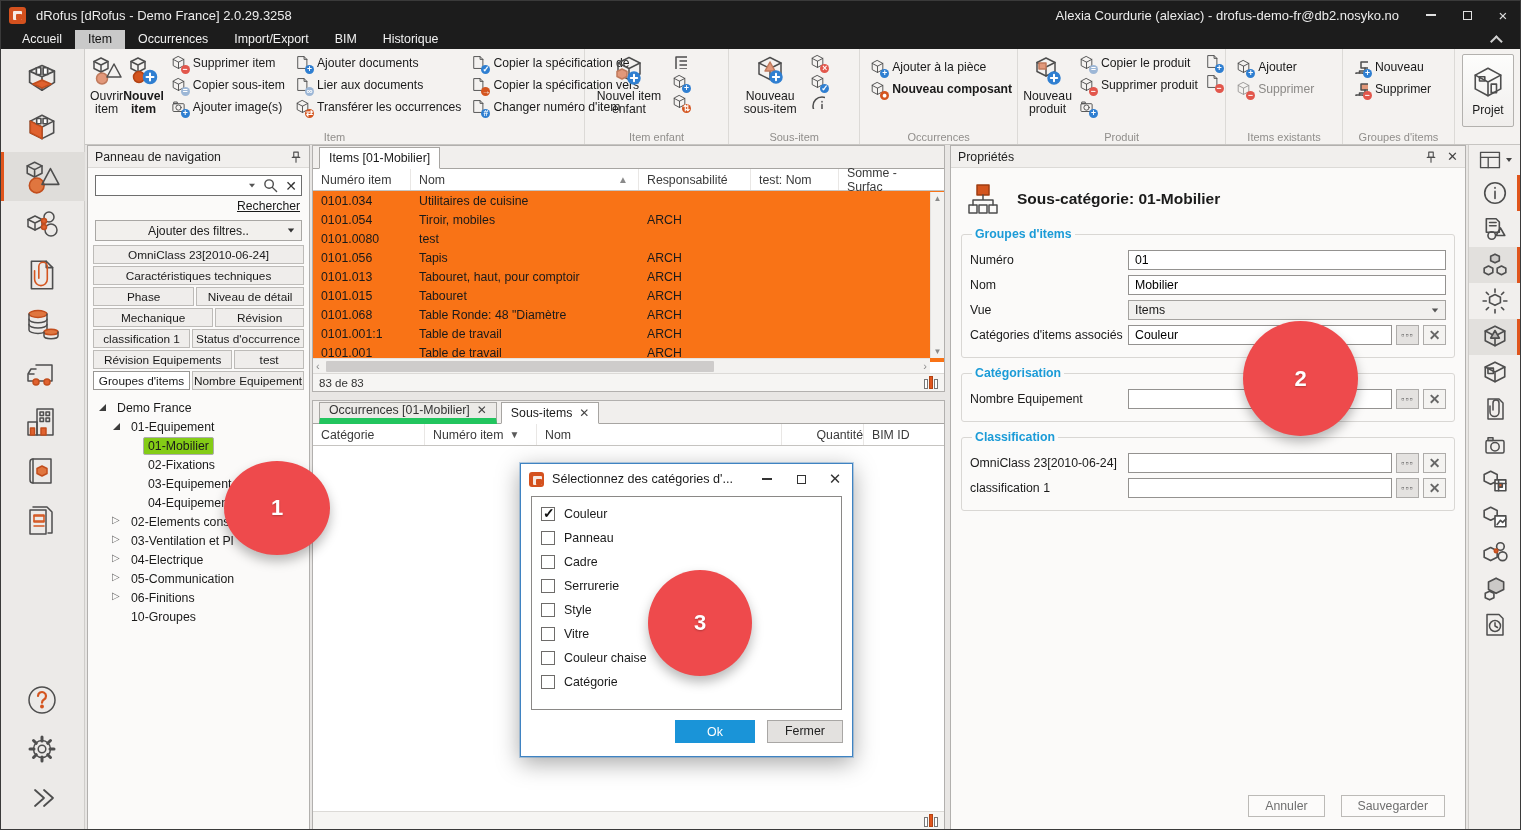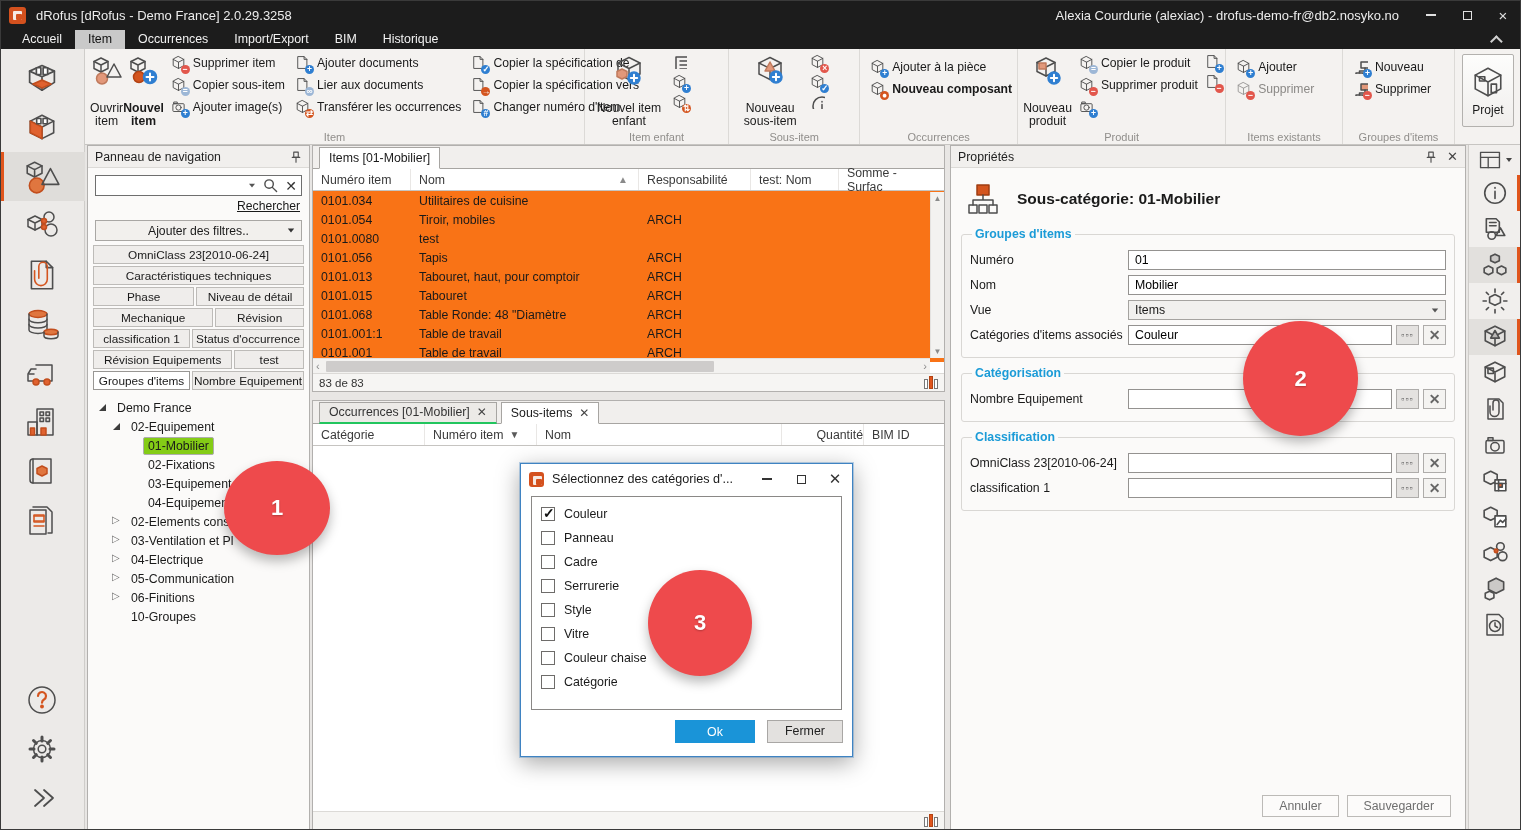--- a/index.html
+++ b/index.html
@@ -26,21 +26,21 @@
   .mtab.first{margin-left:9px}
   .mtab.active{background:#c9c9c9;color:#111}
   .ribbon-collapse{margin-left:auto;margin-right:18px;display:flex;align-items:center}
   .chev-up{width:9px;height:9px;border-left:2px solid #cfcfcf;border-top:2px solid #cfcfcf;transform:rotate(45deg) translateY(3px)}
 
   
   .ribbon{position:absolute;left:85px;top:49px;width:1436px;height:96px;background:#f4f2f0;border-bottom:1px solid #c7c5c2;display:flex}
   .rgroup{position:relative;border-right:1px solid #dcdad7;padding:3px 5px 15px 5px;display:flex;align-items:flex-start}
   .glabel{position:absolute;bottom:1px;left:0;right:0;text-align:center;color:#908e8b;font-size:11px;white-space:nowrap}
   .bigbtn{display:flex;flex-direction:column;align-items:center;width:58px;padding-top:3px}
-  .bigbtn .cap{text-align:center;line-height:13px;margin-top:15px;font-size:12.2px}
+  .bigbtn .cap{text-align:center;line-height:13px;margin-top:3px;font-size:12.2px}
   .bigbtn.bold .cap{font-weight:bold}
   .smallcol{display:flex;flex-direction:column;margin-left:4px}
   .sbtn{display:flex;align-items:center;gap:5px;height:22px;white-space:nowrap;padding:0 3px;font-size:12.2px}
   .sbtn.bold{font-weight:bold}
   .iconcol{display:flex;flex-direction:column;gap:3px;margin-left:4px;padding-top:2px}
   .mi{position:relative;width:17px;height:17px;flex:none;display:inline-block}
   .mi svg{position:absolute;left:0;top:0;width:15px;height:15px}
   .badge{position:absolute;right:-2px;bottom:-2px;width:9px;height:9px;border-radius:50%;color:#fff;font-size:8.5px;line-height:8px;text-align:center;font-weight:bold}
   .b-add{background:#2f7fd1}.b-del{background:#e2574c}.b-org{background:#d4551f}.b-gray{background:#9db7d6}
   .projbtn{width:52px;margin:2px 2px 14px 2px;border:1px solid #b3b1ae;background:linear-gradient(#fdfdfc,#f0eeec);border-radius:2px;display:flex;flex-direction:column;align-items:center;justify-content:center;gap:4px;align-self:stretch}
@@ -75,21 +75,21 @@
   .tree-row[data-depth="2"]{padding-left:40px}
   .tw{width:13px;height:13px;position:relative;flex:none;margin-right:2px}
   .tree-row[data-arrow="exp"] .tw::before{content:"";position:absolute;left:2px;top:3px;border-left:7px solid transparent;border-bottom:7px solid #3c3c3c}
   .tree-row[data-arrow="col"] .tw::before{content:"▷";position:absolute;left:1px;top:-1px;font-size:10px;color:#6f6f6f}
   .tree-row .lbl{padding:1px 4px;border:1px solid transparent}
   .tree-row.sel .lbl{background:#84cc16;border-color:#aeaeae;border-radius:2px}
 
   
   .tabstrip{height:23px;background:#f1efed;border-bottom:1px solid #a7a5a2;display:flex;align-items:flex-end;padding-left:2px}
   .dtab{height:22px;line-height:21px;padding:0 9px;background:#fff;border:1px solid #a7a5a2;border-bottom:1px solid #fff;margin:0 0 -1px 4px;font-size:12.3px;display:flex;align-items:center;gap:7px;position:relative;z-index:2}
-  .dtab.inactive{background:#eceae7;border-bottom:2px solid #22c55e;color:#333}
+  .dtab.inactive{background:#eceae7;border-bottom:6px solid #22c55e;color:#333}
   .tabx{font-size:12px;color:#444}
   .thead{display:flex;height:22px;border-bottom:1px solid #c6c4c1;align-items:stretch;font-size:12.3px;color:#3a3a3a;background:#fff}
   .th{padding:0 0 0 8px;border-right:1px solid #e9e7e5;display:flex;align-items:center}
   .sortup{color:#8a8a8a;font-size:10px;margin-left:auto;margin-right:10px}
   .sortdn{color:#5a5a5a;font-size:10px;margin-left:6px}
   .trow{display:flex;height:19px;align-items:center;font-size:12.3px;background:#f97316}
   .td{padding-left:8px;overflow:hidden;white-space:nowrap}
   .c1{width:98px;flex:none}.c2{width:228px;flex:none}.c3{width:112px;flex:none}.c4{width:88px;flex:none}.c5{flex:1}
   .o1{width:112px;flex:none}.o2{width:112px;flex:none}.o3{width:245px;flex:none}.o4{width:82px;flex:none;justify-content:flex-end;display:flex;}.o5{width:93px;flex:none}.o6{flex:1}
   .vscroll{position:absolute;right:0;top:46px;bottom:33px;width:14px;background:#f3f2f0;border-left:1px solid #e4e2e0;display:flex;flex-direction:column;align-items:center;justify-content:space-between;color:#8a8a8a;font-size:8px;padding:2px 0}
@@ -105,21 +105,21 @@
   .propheading .txt{font-size:15.5px;font-weight:bold;margin-left:16px}
   fieldset.fs{margin:4px 10px 8px;border:1px solid #d9d7d4;border-radius:3px;padding:4px 8px 7px}
   fieldset.fs legend{color:#1b9bd7;font-weight:bold;font-size:12.3px;padding:0 3px;margin-left:2px}
   .prow{display:flex;align-items:center;margin:5px 0}
   .plabel{width:158px;flex:none;font-size:12.3px}
   .pinput{flex:1;height:20px;border:1px solid #949290;background:#fff;padding:1px 6px;font:inherit;font-size:12.3px;min-width:0}
   .pcombo{flex:1;height:20px;background:#f1f0ee;border:1px solid #a5a3a0;display:flex;align-items:center;padding:0 6px;position:relative;font-size:12.3px}
   .pcombo .caret{position:absolute;right:6px;transform:scale(.8);border-top-color:#555}
   .pbtn{width:23px;height:20px;margin-left:4px;background:#e4e2e0;border:1px solid #aeacaa;display:flex;align-items:center;justify-content:center;font-size:9px;color:#555;letter-spacing:1px;flex:none}
   .pbtn.x{background:#f4f3f1;font-size:14px;color:#666;font-weight:bold;letter-spacing:0}
-  .propbtns{position:absolute;right:14px;bottom:12px;display:flex;gap:8px}
+  .propbtns{position:absolute;right:20px;bottom:12px;display:flex;gap:16px}
   .propbtns .b{height:22px;line-height:20px;padding:0 16px;background:#fcfbfa;border:1px solid #bcbab7;color:#6f6f6f;font-size:12.3px;text-align:center}
 
   
   .rstrip{position:absolute;left:1468px;top:145px;width:53px;height:685px;background:#f1efed;border-left:1px solid #cfcdca;display:flex;flex-direction:column;align-items:center}
   .rslot{width:53px;height:36px;display:flex;align-items:center;justify-content:center;position:relative;flex:none}
   .rslot.hl{background:#e2e0dd}
   .rslot.bar::after{content:"";position:absolute;right:0;top:0;bottom:0;width:5px;background:#e0551c}
   .rslot .dd{width:0;height:0;border-left:3.5px solid transparent;border-right:3.5px solid transparent;border-top:4.5px solid #444;margin-left:5px}
 
   
@@ -686,21 +686,21 @@
   </div>
   <div class="tree">
 
       <div class="tree-row" data-depth="0" data-arrow="exp">
         <span class="tw"></span>
         <span class="lbl">Demo France</span>
       </div>
 
       <div class="tree-row" data-depth="1" data-arrow="exp">
         <span class="tw"></span>
-        <span class="lbl">02-Equipement</span>
+        <span class="lbl">01-Equipement</span>
       </div>
 
       <div class="tree-row sel" data-depth="2" data-arrow="none">
         <span class="tw"></span>
         <span class="lbl">01-Mobilier</span>
       </div>
 
       <div class="tree-row" data-depth="2" data-arrow="none">
         <span class="tw"></span>
         <span class="lbl">02-Fixations</span>

